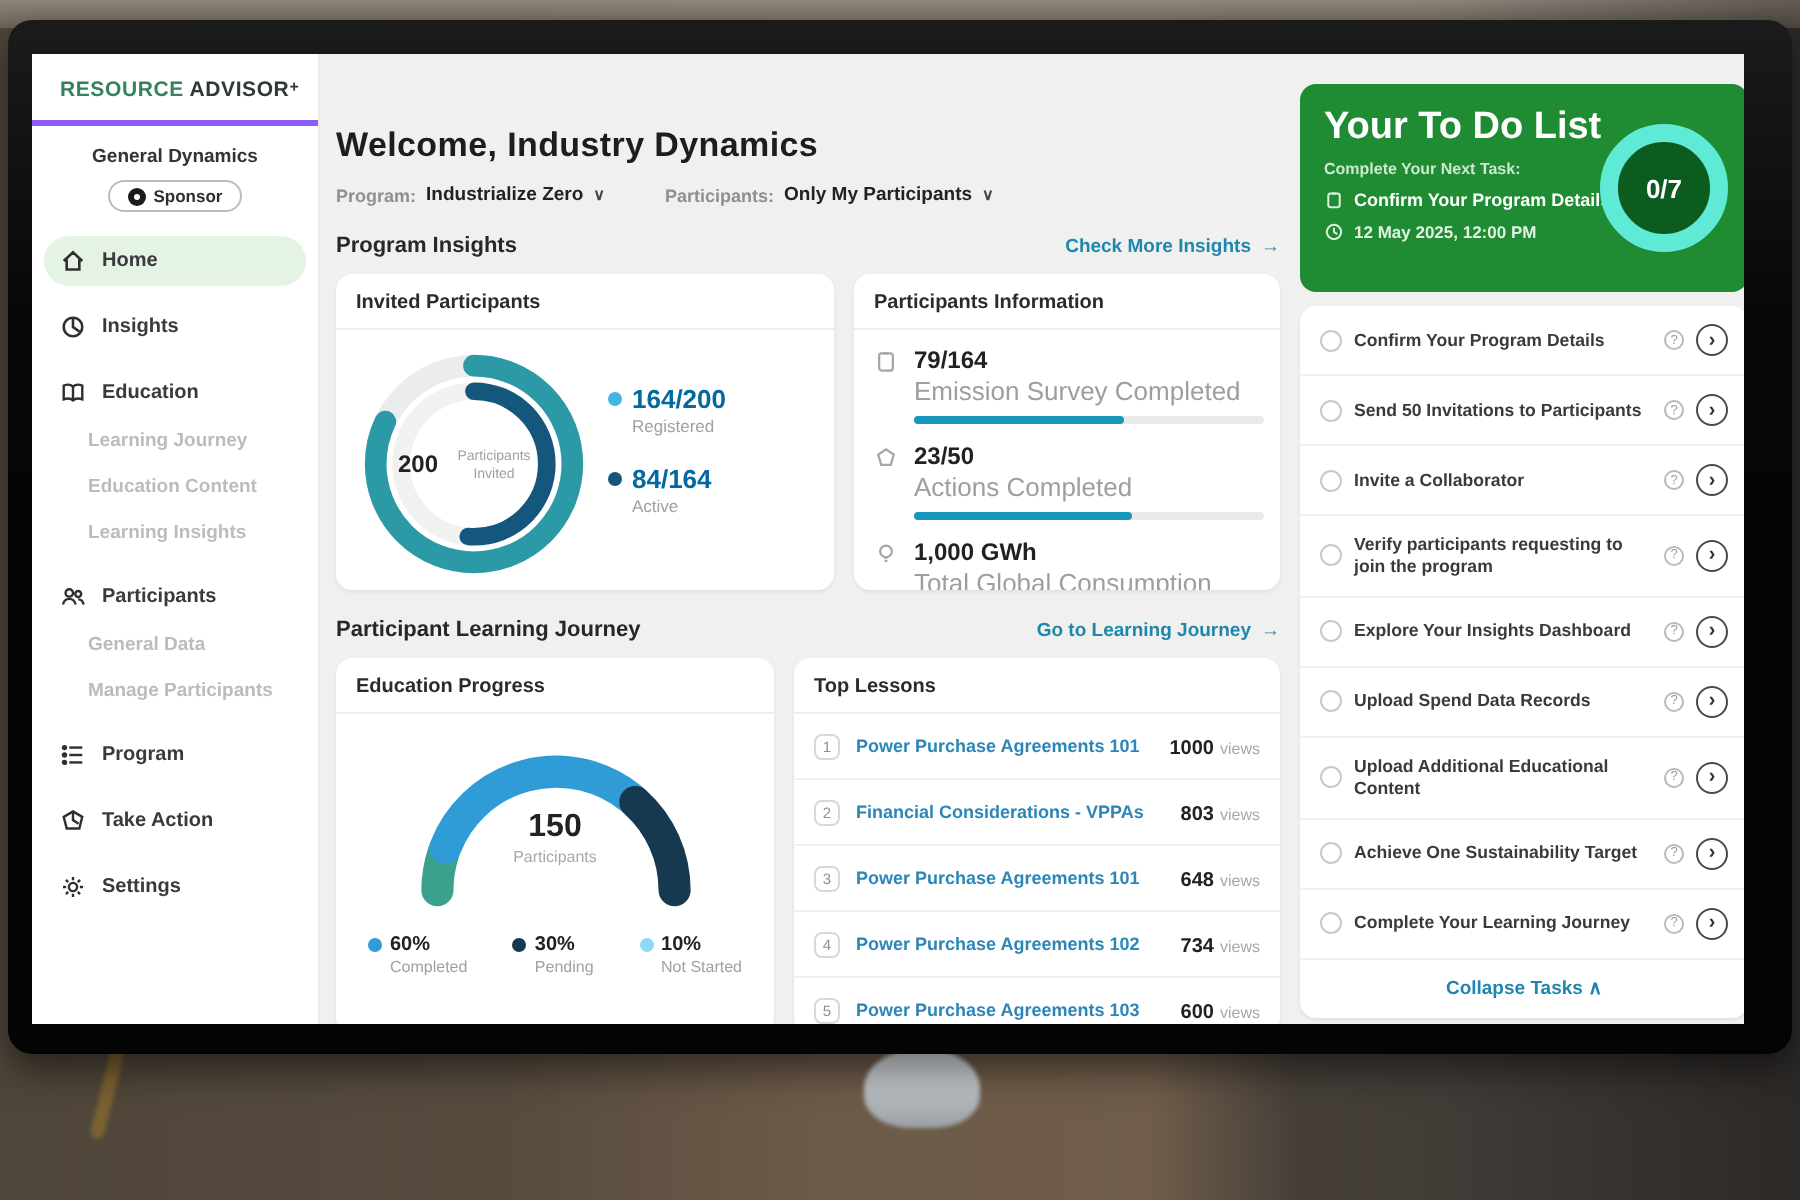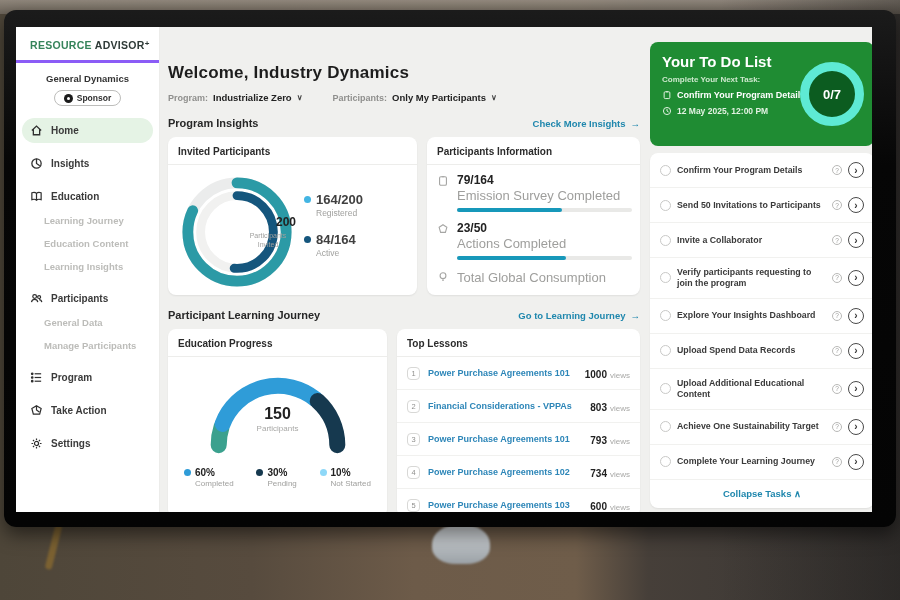--- a/index.html
+++ b/index.html
@@ -58,28 +58,28 @@
   .cards-row { margin-top:8px; display:flex; gap:10px; }
 
   .card { background:#fff; border-radius:8px; box-shadow:0 1px 2px rgba(0,0,0,.07); overflow:hidden; }
   .card-h { padding:9px 10px 7px; font-size:10px; font-weight:800; color:#2b2b2b; border-bottom:1px solid #ededeb; }
   .card-b { padding:8px 10px; }
 
   
   .card-invited { width:249px; height:158px; }
   .inv-body { display:flex; align-items:center; }
   .donut-wrap { position:relative; width:118px; height:118px; flex:none; }
-  .donut-center { position:absolute; inset:0; display:flex; flex-direction:column; align-items:flex-end; justify-content:center; text-align:center; }
+  .donut-center { position:absolute; inset:0; display:flex; flex-direction:row; align-items:center; justify-content:center; text-align:center; }
   .donut-center .v { font-size:12px; font-weight:800; color:#222; }
   .donut-center .l { font-size:7px; color:#a0a09e; margin-top:2px; width:56px; line-height:1.3; }
   .legend-col { margin-left:8px; }
   .leg-item { margin-bottom:14px; }
   .leg-line { display:flex; align-items:center; gap:5px; }
   .leg-dot { width:7px; height:7px; border-radius:50%; flex:none; }
-  .leg-v { font-size:13px; font-weight:800; color:#404040; }
+  .leg-v { font-size:13px; font-weight:800; color:#0369a1; }
   .leg-l { font-size:8.5px; color:#a0a09e; margin-left:12px; margin-top:1px; }
 
   
   .card-info { flex:1; height:158px; }
   .stat { display:flex; gap:8px; margin-bottom:9px; }
   .stat svg { flex:none; margin-top:2px; }
   .stat-v { font-size:12px; font-weight:800; color:#222; }
   .stat-l { font-size:13px; color:#9e9e9c; margin-top:1px; }
   .bar { margin-top:5px; height:4px; border-radius:2px; background:#e9e9e7; width:160px; }
   .bar-fill { height:4px; border-radius:2px; background:#1798ba; }
@@ -101,21 +101,21 @@
   .lesson { display:flex; align-items:center; gap:8px; padding:7px 10px; border-bottom:1px solid #f1f1ef; }
   .rank { width:13px; height:13px; border:1px solid #d8d8d6; border-radius:4px; font-size:7.5px;
     color:#8f8f8d; display:flex; align-items:center; justify-content:center; flex:none; }
   .lesson-title { flex:1; font-size:9px; font-weight:700; color:#2d86b8; cursor:pointer; }
   .views-v { font-size:10px; font-weight:800; color:#222; }
   .views-w { font-size:8px; color:#a8a8a6; margin-left:3px; }
 
   
   .col-right { width:224px; flex:none; padding-top:15px; }
   .todo-green { position:relative; background:#1f8c33; border-radius:8px; padding:11px 12px; color:#fff; height:104px; }
-  .todo-title { font-size:15px; font-weight:800; }
+  .todo-title { font-size:19px; font-weight:800; }
   .todo-sub { font-size:8px; color:#cde8cd; margin-top:5px; font-weight:600; }
   .todo-row { display:flex; align-items:center; gap:5px; margin-top:6px; }
   .todo-next { font-size:9px; font-weight:800; }
   .todo-due { font-size:8.5px; color:#e2f2e2; font-weight:600; }
   .ring { position:absolute; right:10px; top:20px; width:64px; height:64px; border-radius:50%;
     border:9px solid #5eead4; background:#0c5c20; display:flex; align-items:center; justify-content:center; }
   .ring span { font-size:13px; font-weight:800; color:#fff; }
 
   .tasks-card { margin-top:7px; background:#fff; border-radius:8px; box-shadow:0 1px 2px rgba(0,0,0,.07); }
   .task { display:flex; align-items:center; gap:6px; padding:9px 10px; border-bottom:1px solid #f1f1ef; }
@@ -299,20 +299,21 @@
                       <div class="bar-fill" style="width: 62%;"></div>
                     </div>
               </div>
             </div>
             <div class="stat">
               <svg width="12" height="12" viewBox="0 0 14 14" fill="none" stroke="#a6a6a4" stroke-width="1.3">
                     <circle cx="7" cy="5.5" r="3.4"></circle>
                     <path d="M5.8 9 H8.2 M6.2 11 H7.8"></path>
                   </svg>
               <div style="flex:1">
+                <div class="stat-v">1,000 GWh</div>
                 <div class="stat-l">Total Global Consumption</div>
               </div>
             </div>
           </div>
         </div>
       </div>
 
       <div class="section-row">
         <div class="section-title">Participant Learning Journey</div>
         <div class="section-link">
@@ -371,21 +372,21 @@
             <span><span class="views-v">1000</span><span class="views-w">views</span></span>
           </div>
           <div class="lesson">
             <span class="rank">2</span>
             <span class="lesson-title">Financial Considerations - VPPAs</span>
             <span><span class="views-v">803</span><span class="views-w">views</span></span>
           </div>
           <div class="lesson">
             <span class="rank">3</span>
             <span class="lesson-title">Power Purchase Agreements 101</span>
-            <span><span class="views-v">793</span><span class="views-w">views</span></span>
+            <span><span class="views-v">648</span><span class="views-w">views</span></span>
           </div>
           <div class="lesson">
             <span class="rank">4</span>
             <span class="lesson-title">Power Purchase Agreements 102</span>
             <span><span class="views-v">734</span><span class="views-w">views</span></span>
           </div>
           <div class="lesson" style="border-bottom:none">
             <span class="rank">5</span>
             <span class="lesson-title">Power Purchase Agreements 103</span>
             <span><span class="views-v">600</span><span class="views-w">views</span></span>

